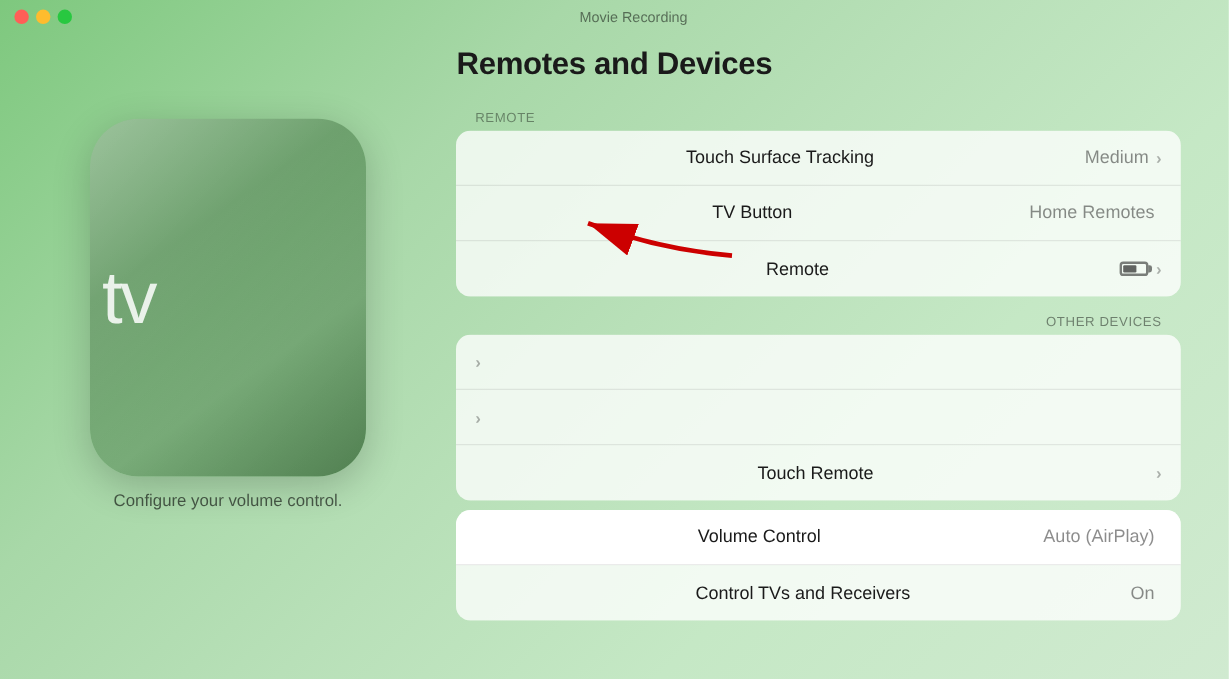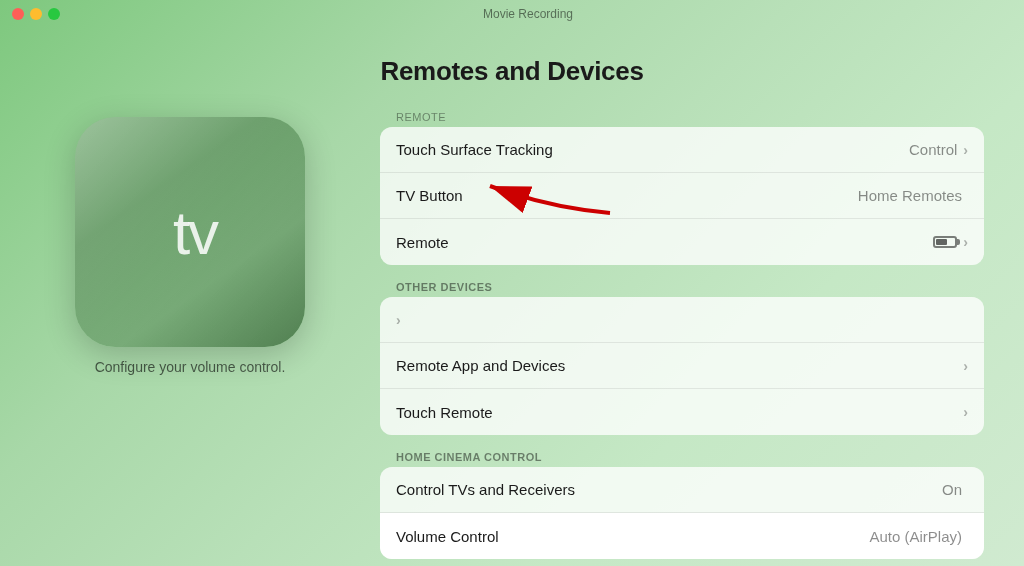--- a/index.html
+++ b/index.html
@@ -58,21 +58,21 @@
       bottom: 0;
       display: flex;
       flex-direction: column;
       align-items: center;
     }
 
     .page-title {
       font-size: 26px;
       font-weight: 700;
       color: #1a1a1a;
-      margin-top: 28px;
+      margin-top: 10px;
       margin-bottom: 20px;
       letter-spacing: -0.3px;
     }
 
     .content-area {
       display: flex;
       width: 100%;
       padding: 0 40px;
       gap: 40px;
       align-items: flex-start;
@@ -83,26 +83,25 @@
       display: flex;
       flex-direction: column;
       align-items: center;
       flex: 0 0 auto;
       width: 300px;
       margin-top: 10px;
     }
 
     .appletv-box {
       width: 230px;
-      height: 230px;
+      height: 298px;
       background: linear-gradient(145deg, #8ab88a, #6a9e6a, #7aae7a, #5a8e5a);
       border-radius: 40px;
       display: flex;
       align-items: center;
-      justify-content: center;
       box-shadow: 0 8px 32px rgba(0,0,0,0.2);
       position: relative;
       overflow: hidden;
     }
 
     .appletv-box::before {
       content: '';
       position: absolute;
       top: 0; left: 0; right: 0; bottom: 0;
       background: linear-gradient(135deg, rgba(255,255,255,0.15) 0%, transparent 50%, rgba(0,0,0,0.1) 100%);
@@ -140,25 +139,26 @@
     }
 
     
     .right-panel {
       flex: 1;
       margin-top: 0;
     }
 
     .settings-section-label {
       font-size: 11px;
-      font-weight: 700;
+      font-weight: 400;
       color: rgba(0,0,0,0.45);
       letter-spacing: 0.5px;
       text-transform: uppercase;
       padding: 8px 16px 4px;
+      text-align: right;
     }
 
     .settings-list {
       background: rgba(255,255,255,0.55);
       border-radius: 12px;
       overflow: hidden;
       margin-bottom: 2px;
     }
 
     .settings-item {
@@ -173,20 +173,21 @@
 
     .settings-item:last-child {
       border-bottom: none;
     }
 
     .settings-item-label {
       font-size: 15px;
       color: #1a1a1a;
       font-weight: 400;
       flex: 1;
+      text-align: center;
     }
 
     .settings-item-value {
       font-size: 15px;
       color: rgba(0,0,0,0.45);
       margin-right: 6px;
     }
 
     .chevron {
       color: rgba(0,0,0,0.3);
@@ -287,21 +288,21 @@
     </div>
 
     <div class="right-panel">
 
       <div class="section-group">
         <div class="top-section-label">REMOTE</div>
         <div class="settings-list">
 
           <div class="settings-item">
             <span class="settings-item-label">Touch Surface Tracking</span>
-            <span class="settings-item-value">Control</span>
+            <span class="settings-item-value">Medium</span>
             <span class="chevron">›</span>
           </div>
 
           <div class="settings-item">
             <span class="settings-item-label">TV Button</span>
             <span class="settings-item-value">Home Remotes</span>
           </div>
 
           <div class="settings-item">
             <span class="settings-item-label">Remote</span>
@@ -318,44 +319,42 @@
 
       <div class="section-group">
         <div class="settings-section-label">OTHER DEVICES</div>
         <div class="settings-list">
 
           <div class="settings-item">
             <span class="chevron">›</span>
           </div>
 
           <div class="settings-item">
-            <span class="settings-item-label">Remote App and Devices</span>
             <span class="chevron">›</span>
           </div>
 
           <div class="settings-item">
             <span class="settings-item-label">Touch Remote</span>
             <span class="chevron">›</span>
           </div>
 
         </div>
       </div>
 
       <div class="section-group">
-        <div class="settings-section-label">HOME CINEMA CONTROL</div>
         <div class="settings-list">
-
-          <div class="settings-item">
-            <span class="settings-item-label">Control TVs and Receivers</span>
-            <span class="settings-item-value">On</span>
-          </div>
 
           <div class="settings-item highlighted">
             <span class="settings-item-label">Volume Control</span>
             <span class="settings-item-value">Auto (AirPlay)</span>
+          </div>
+
+          <div class="settings-item">
+            <span class="settings-item-label">Control TVs and Receivers</span>
+            <span class="settings-item-value">On</span>
           </div>
 
         </div>
       </div>
 
     </div>
   </div>
 </div>
 
 <div class="arrow-annotation">

